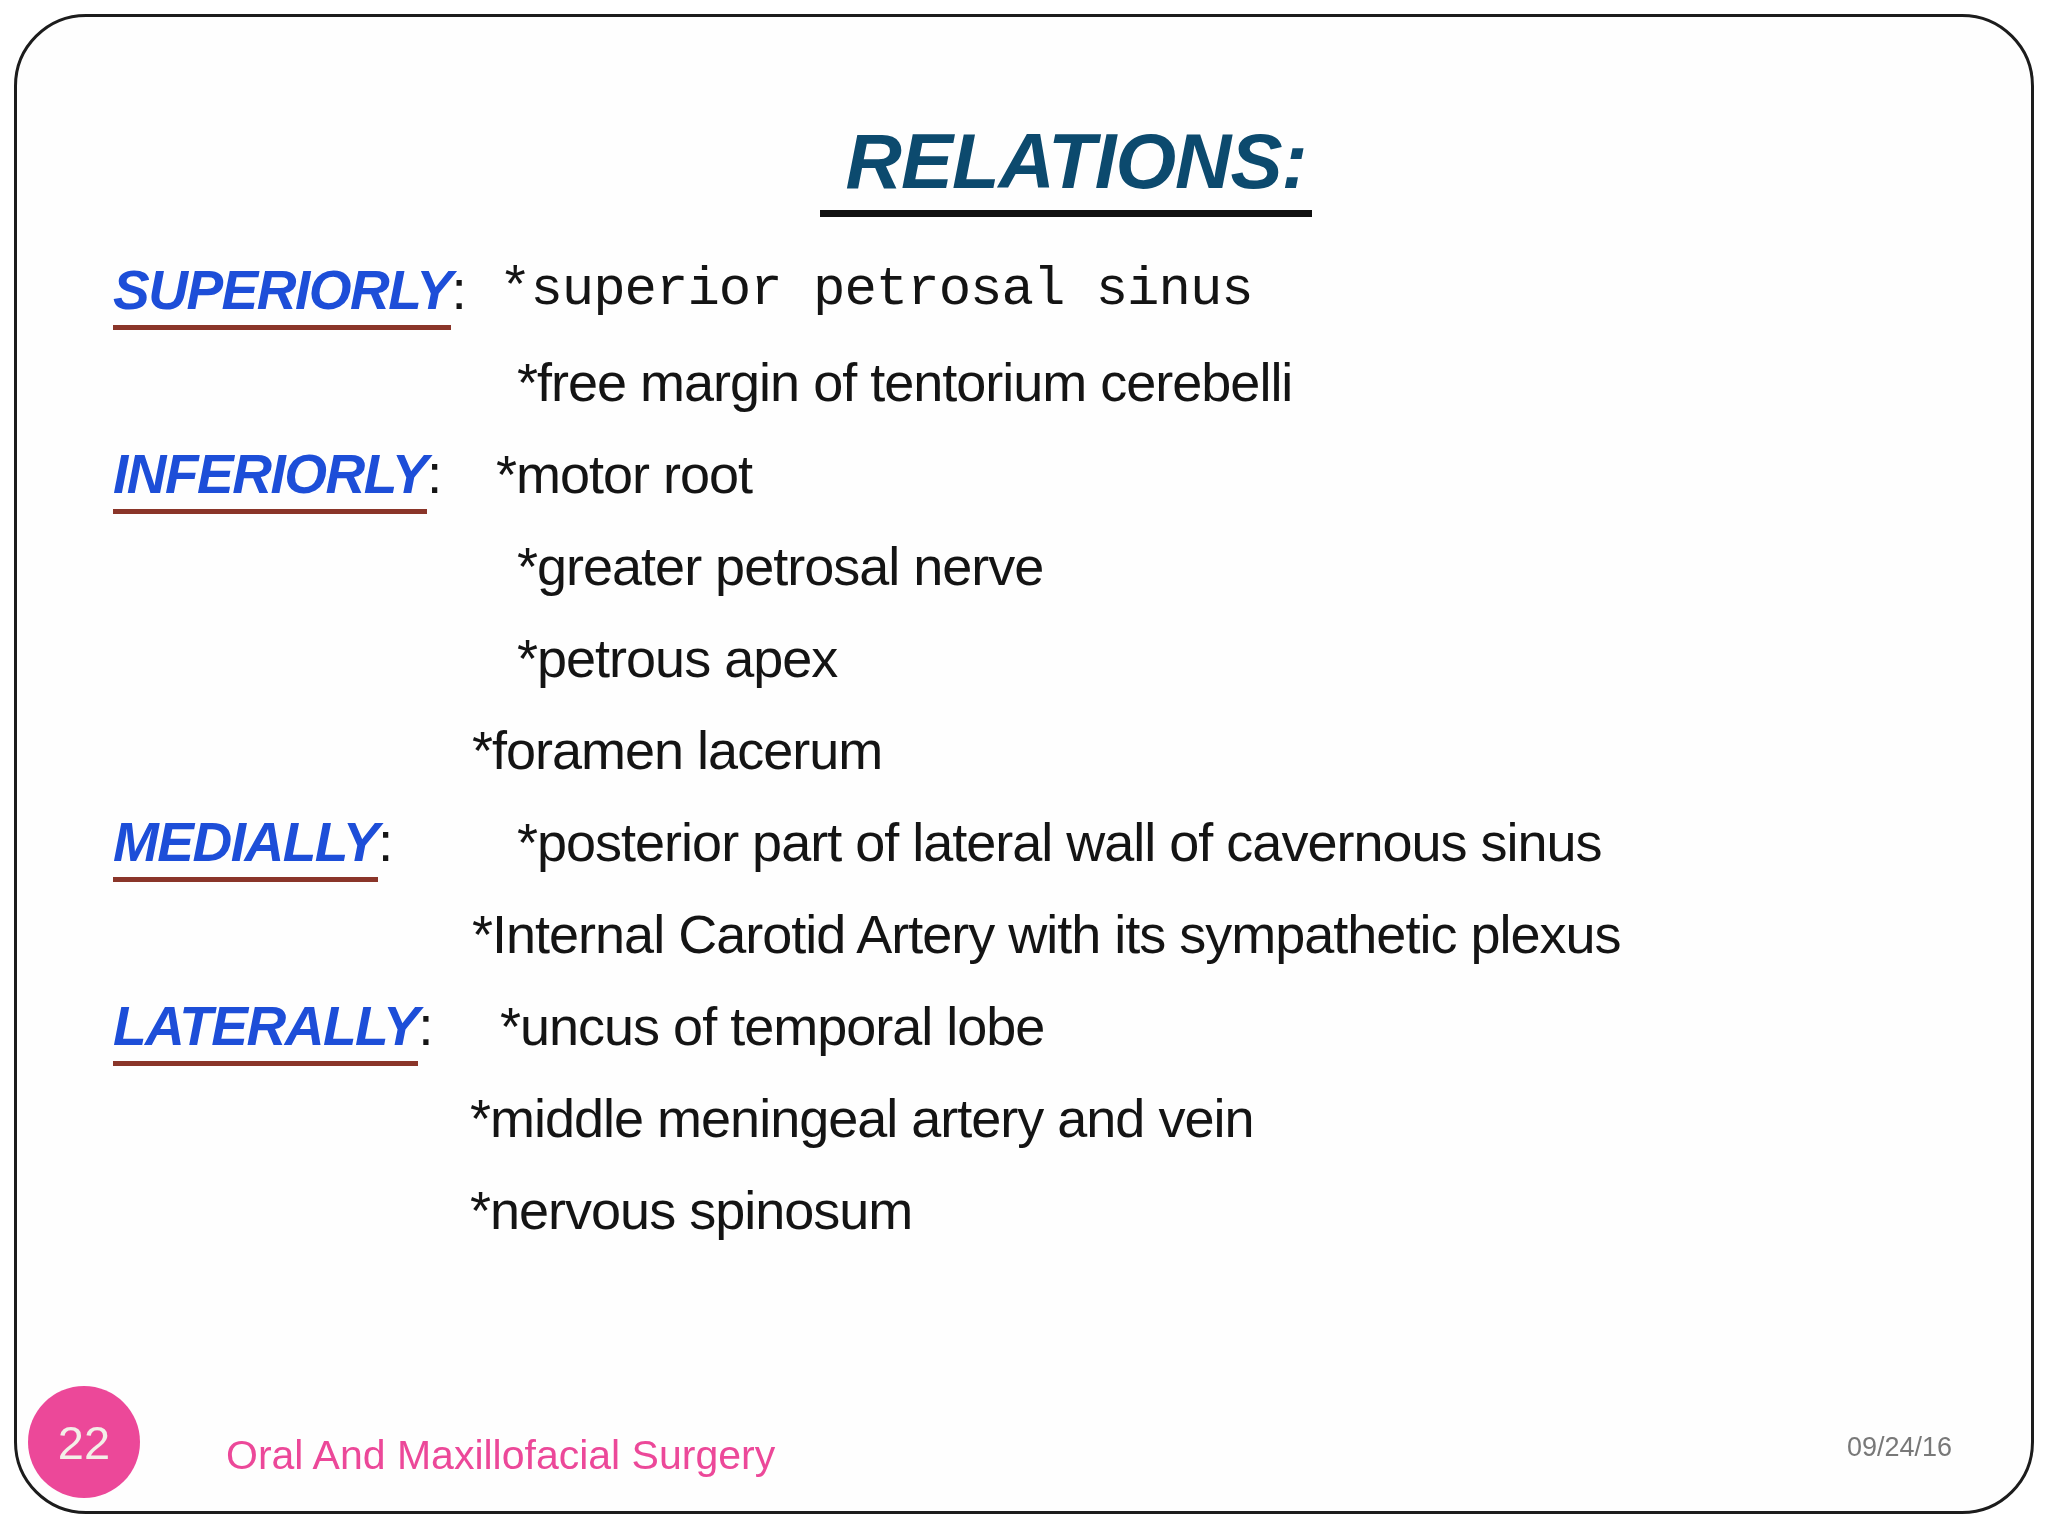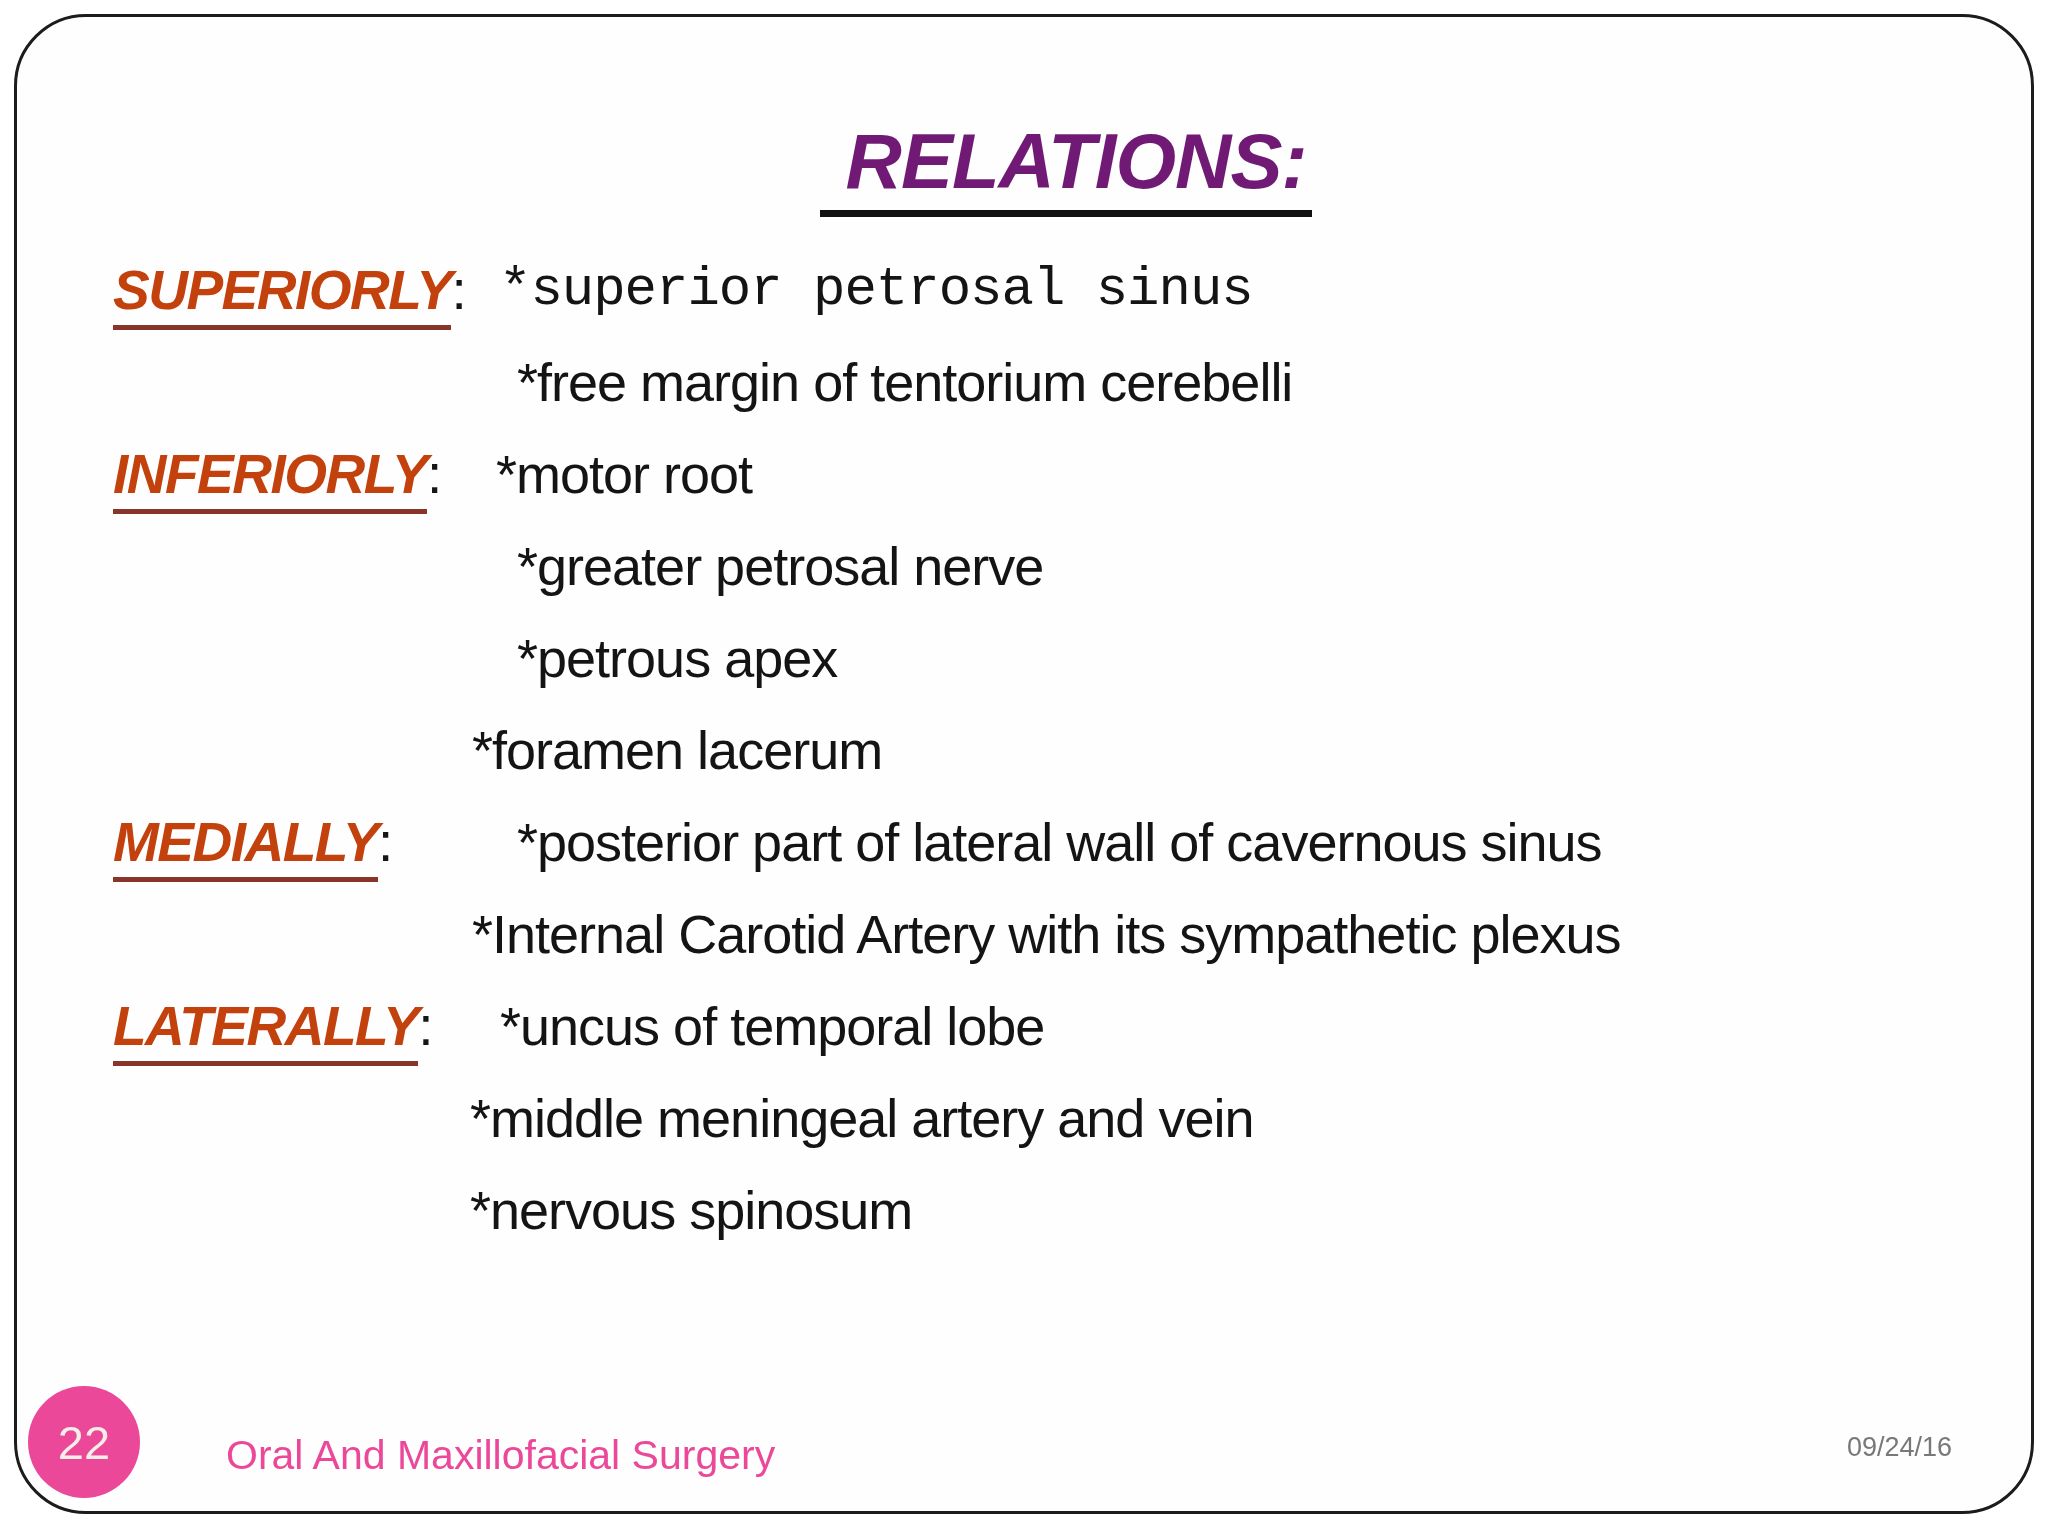--- a/index.html
+++ b/index.html
@@ -22,21 +22,21 @@
     top: 118px; left: 0; width: 100%;
     text-align: center;
   }
   .slide-title {
     display: inline-block;
     transform: translateX(42px);
     font-size: 78px;
     font-weight: 700;
     font-style: italic;
     letter-spacing: -1px;
-    color: #701a75;
+    color: #0c4a6e;
     line-height: 1.12;
     border-bottom: 7px solid #111111;
     padding: 0 6px 5px 26px;
   }
   .relations-list {
     position: absolute;
     top: 244px; left: 113px; right: 30px;
   }
   .row {
     display: grid;
@@ -46,21 +46,21 @@
     white-space: nowrap;
   }
   .label-cell { font-size: 55px; }
   .label-text {
     display: inline-block;
     line-height: 1.08;
     vertical-align: baseline;
     font-weight: 700;
     font-style: italic;
     letter-spacing: -1.5px;
-    color: #c2410c;
+    color: #1d4ed8;
     border-bottom: 5px solid #8a3529;
     padding-bottom: 5px;
   }
   .colon {
     color: #151515;
     font-size: 55px;
     font-weight: 400;
   }
   .item-cell {
     font-size: 54px;

